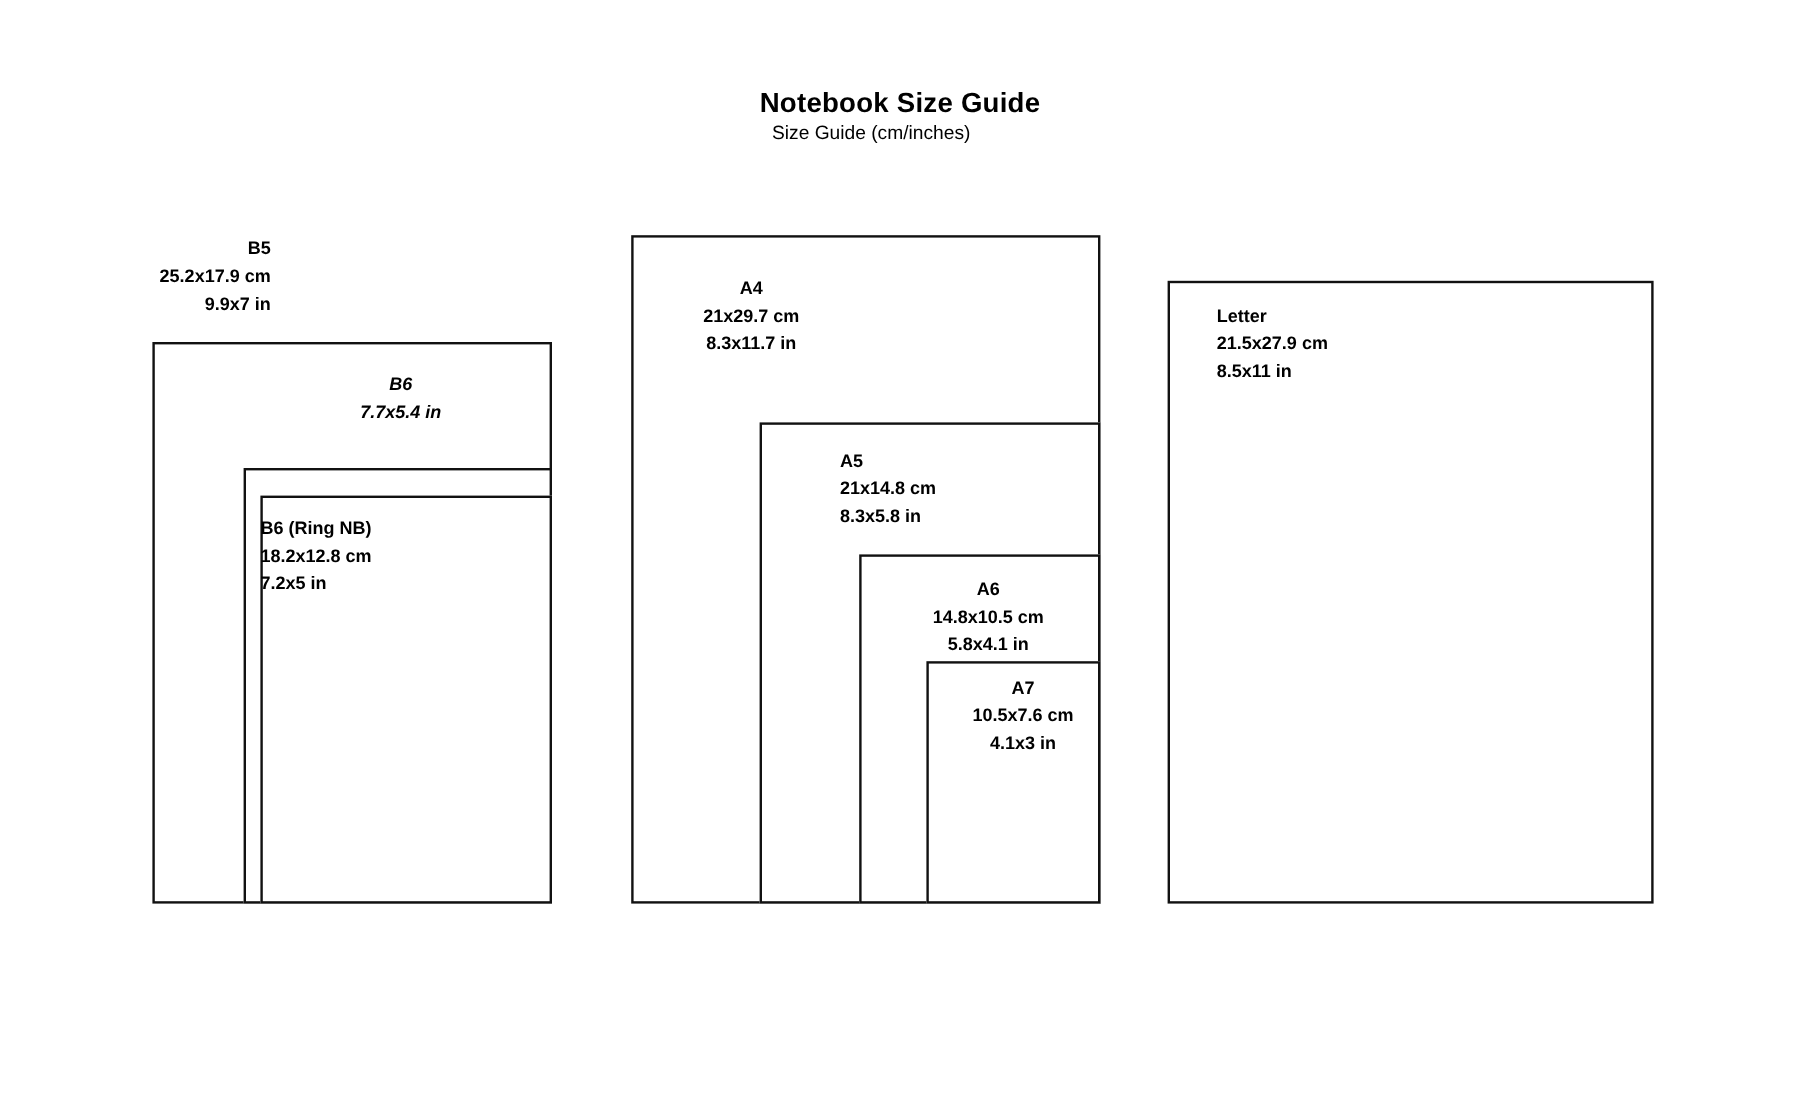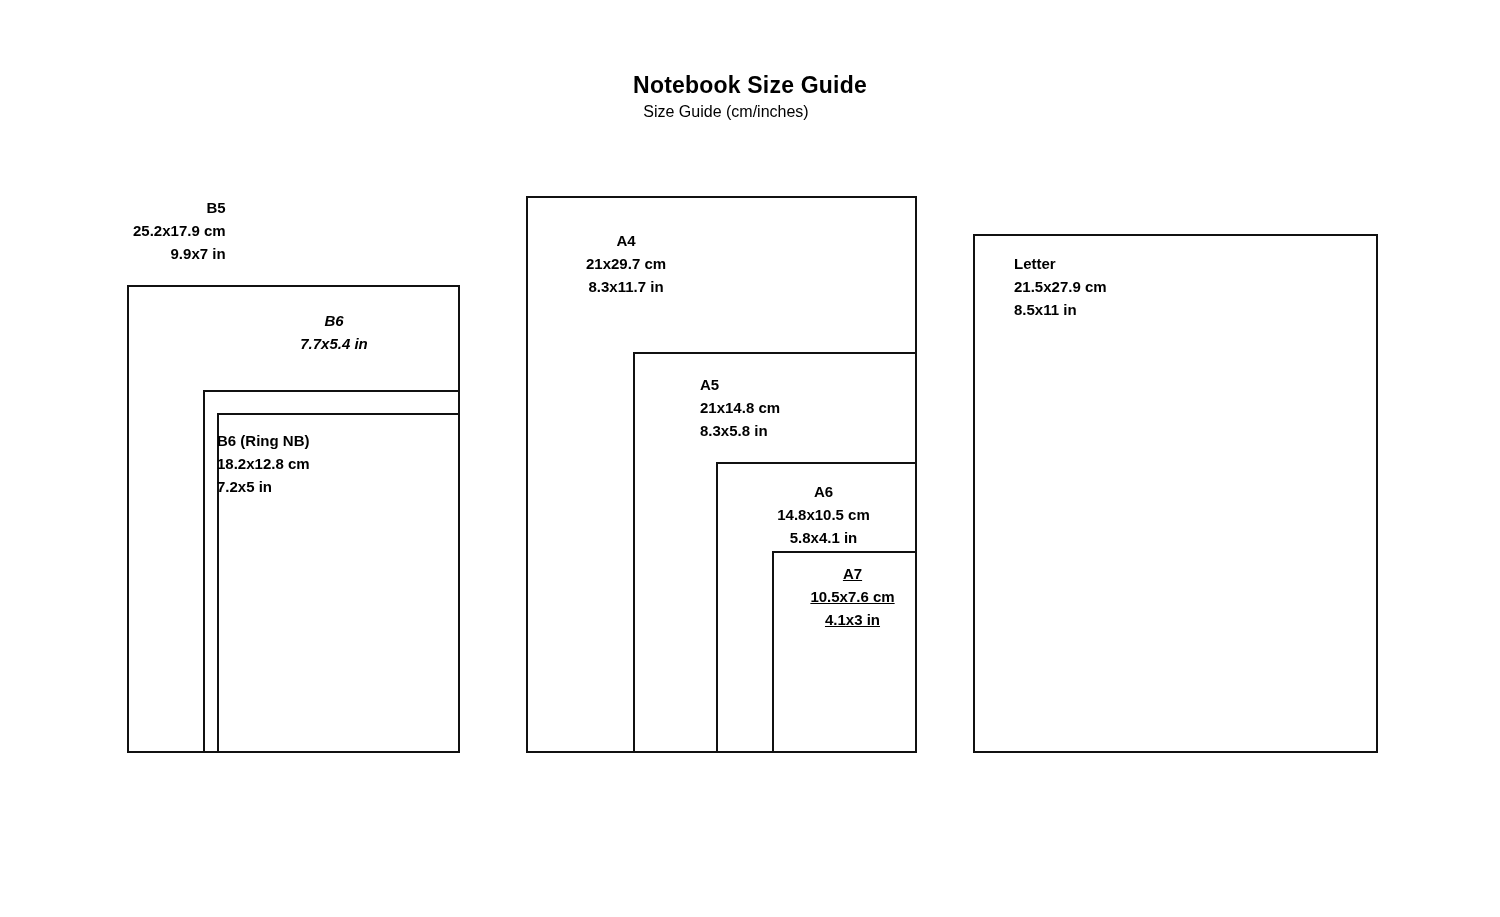--- a/index.html
+++ b/index.html
@@ -107,21 +107,21 @@
   </div>
 
   <div class="box" style="left:716px; top:462px; width:201px; height:291px;"></div>
   <div class="label" style="left:726px; top:480px; text-align:center; width:195px;">
     <span class="name">A6</span>
     <span class="cm">14.8x10.5 cm</span>
     <span class="in">5.8x4.1 in</span>
   </div>
 
   <div class="box" style="left:772px; top:551px; width:145px; height:202px;"></div>
-  <div class="label" style="left:780px; top:562px; text-align:center; width:145px;text-decoration:underline;">
+  <div class="label" style="left:780px; top:562px; text-align:center; width:145px;">
     <span class="name">A7</span>
     <span class="cm">10.5x7.6 cm</span>
     <span class="in">4.1x3 in</span>
   </div>
 
   <div class="box" style="left:973px; top:234px; width:405px; height:519px;"></div>
   <div class="label" style="left:1014px; top:252px; text-align:left;">
     <span class="name">Letter</span>
     <span class="cm">21.5x27.9 cm</span>
     <span class="in">8.5x11 in</span>

